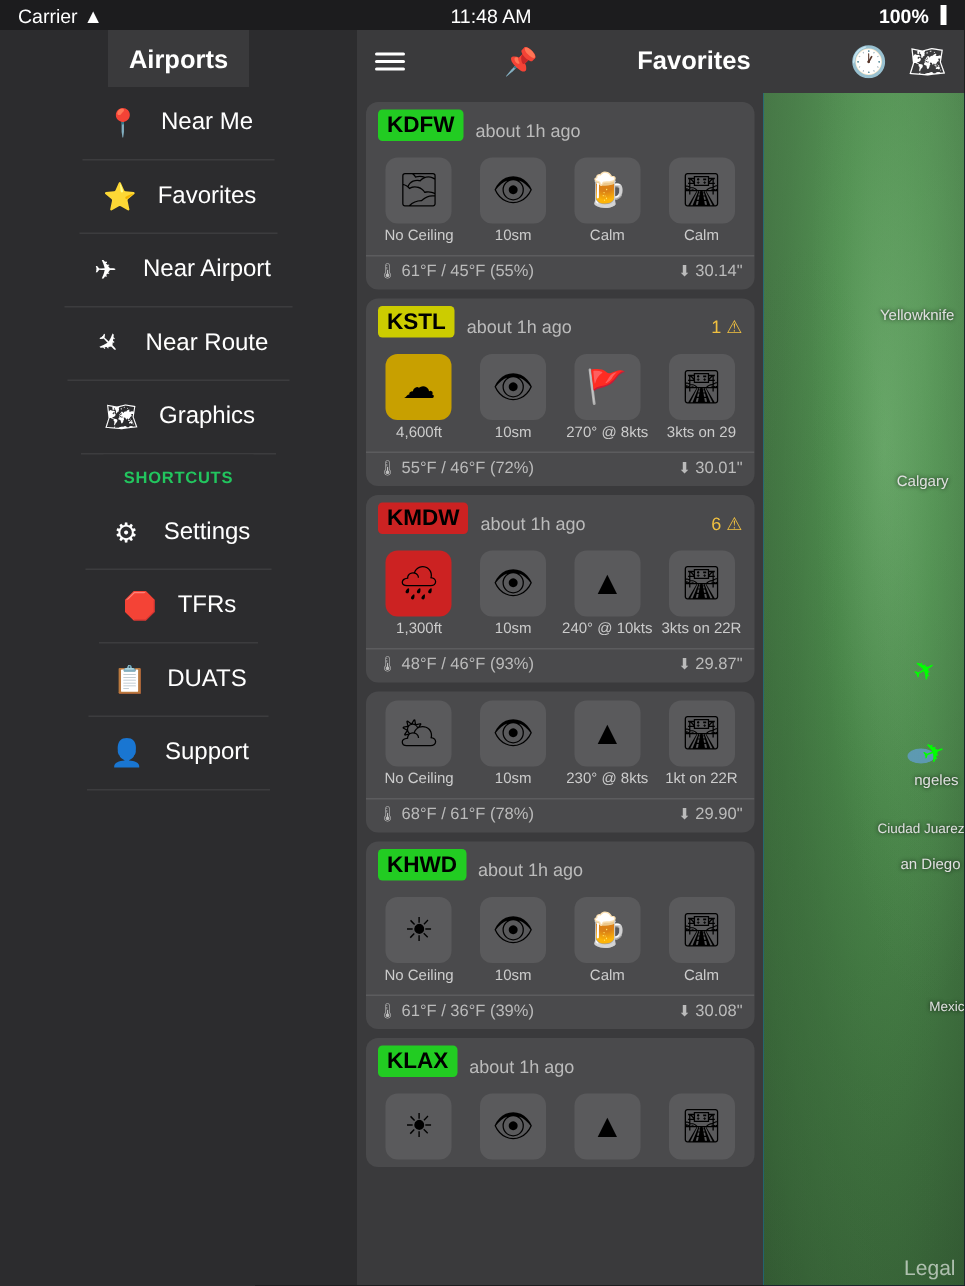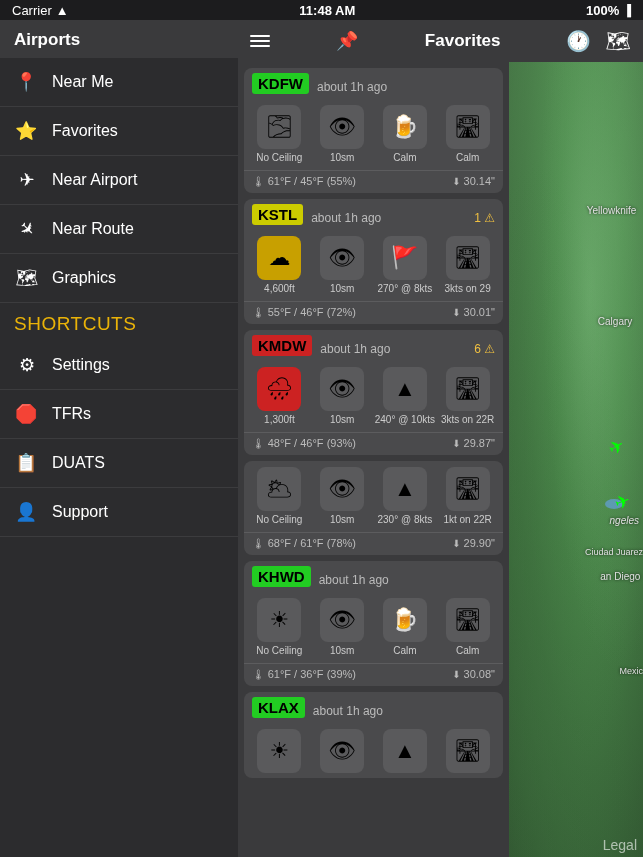--- a/index.html
+++ b/index.html
@@ -25,20 +25,21 @@
     .app-container { display: flex; flex: 1; overflow: hidden; }
 
     
     .sidebar {
       width: 238px;
       background: #2c2c2e;
       display: flex;
       flex-direction: column;
       flex-shrink: 0;
       overflow-y: auto;
+      align-items: center;
     }
     .sidebar-section-header {
       color: white;
       font-size: 17px;
       font-weight: 700;
       padding: 10px 14px 8px;
       background: #3a3a3c;
     }
     .sidebar-item {
       display: flex;
@@ -54,23 +55,23 @@
       width: 26px;
       height: 26px;
       display: flex;
       align-items: center;
       justify-content: center;
       color: white;
       font-size: 18px;
       flex-shrink: 0;
     }
     .shortcuts-header {
-      color: #eab308;
-      font-size: 19px;
-      font-weight: 400;
+      color: #22c55e;
+      font-size: 11px;
+      font-weight: 700;
       padding: 10px 14px 6px;
       background: #2c2c2e;
       text-transform: uppercase;
       letter-spacing: 0.5px;
     }
 
     
     .right-panel { flex: 1; display: flex; flex-direction: column; overflow: hidden; }
 
     
@@ -206,21 +207,21 @@
     .favorites-list::-webkit-scrollbar-thumb { background: rgba(255,255,255,0.2); border-radius: 2px; }
   </style>
 </head>
 <body>
 
 <div class="status-bar">
   <div class="status-bar-left">
     <span>Carrier</span>
     <span>▲</span>
   </div>
-  <span style="font-weight:700;text-align:right;">11:48 AM</span>
+  <span style="font-weight:400;text-align:right;">11:48 AM</span>
   <div class="status-bar-right">
     <span>100%</span>
     <span style="font-size:11px;">▐</span>
   </div>
 </div>
 
 <div class="app-container">
 
   <div class="sidebar">
     <div class="sidebar-section-header">Airports</div>
@@ -452,21 +453,21 @@
       <div class="map-area">
         <div class="map-bg">
           <div class="map-terrain"></div>
 
           <div style="position:absolute;inset:0;background:radial-gradient(ellipse at 80% 20%, rgba(120,180,120,0.3) 0%, transparent 50%), radial-gradient(ellipse at 20% 80%, rgba(60,110,60,0.4) 0%, transparent 60%);"></div>
 
           <div style="position:absolute;top:55%;right:15%;width:18px;height:10px;background:rgba(100,160,220,0.7);border-radius:50%;"></div>
 
           <div class="map-label" style="top:18%;right:5%;">Yellowknife</div>
           <div class="map-label" style="top:32%;right:8%;">Calgary</div>
-          <div class="map-label" style="top:57%;right:3%;font-style:italic;">ngeles</div>
+          <div class="map-label" style="top:57%;right:3%;">ngeles</div>
           <div class="map-label" style="top:64%;right:2%;">an Diego</div>
           <div class="map-label" style="top:61%;right:0%;font-size:9px;">Ciudad Juarez</div>
           <div class="map-label" style="top:76%;right:0%;font-size:9px;">Mexic</div>
 
           <div class="plane-marker" style="top:47%;right:14%;transform:rotate(-30deg);">✈</div>
           <div class="plane-marker" style="top:54%;right:10%;transform:rotate(-20deg);">✈</div>
 
           <div class="map-legal">Legal</div>
         </div>
       </div>

